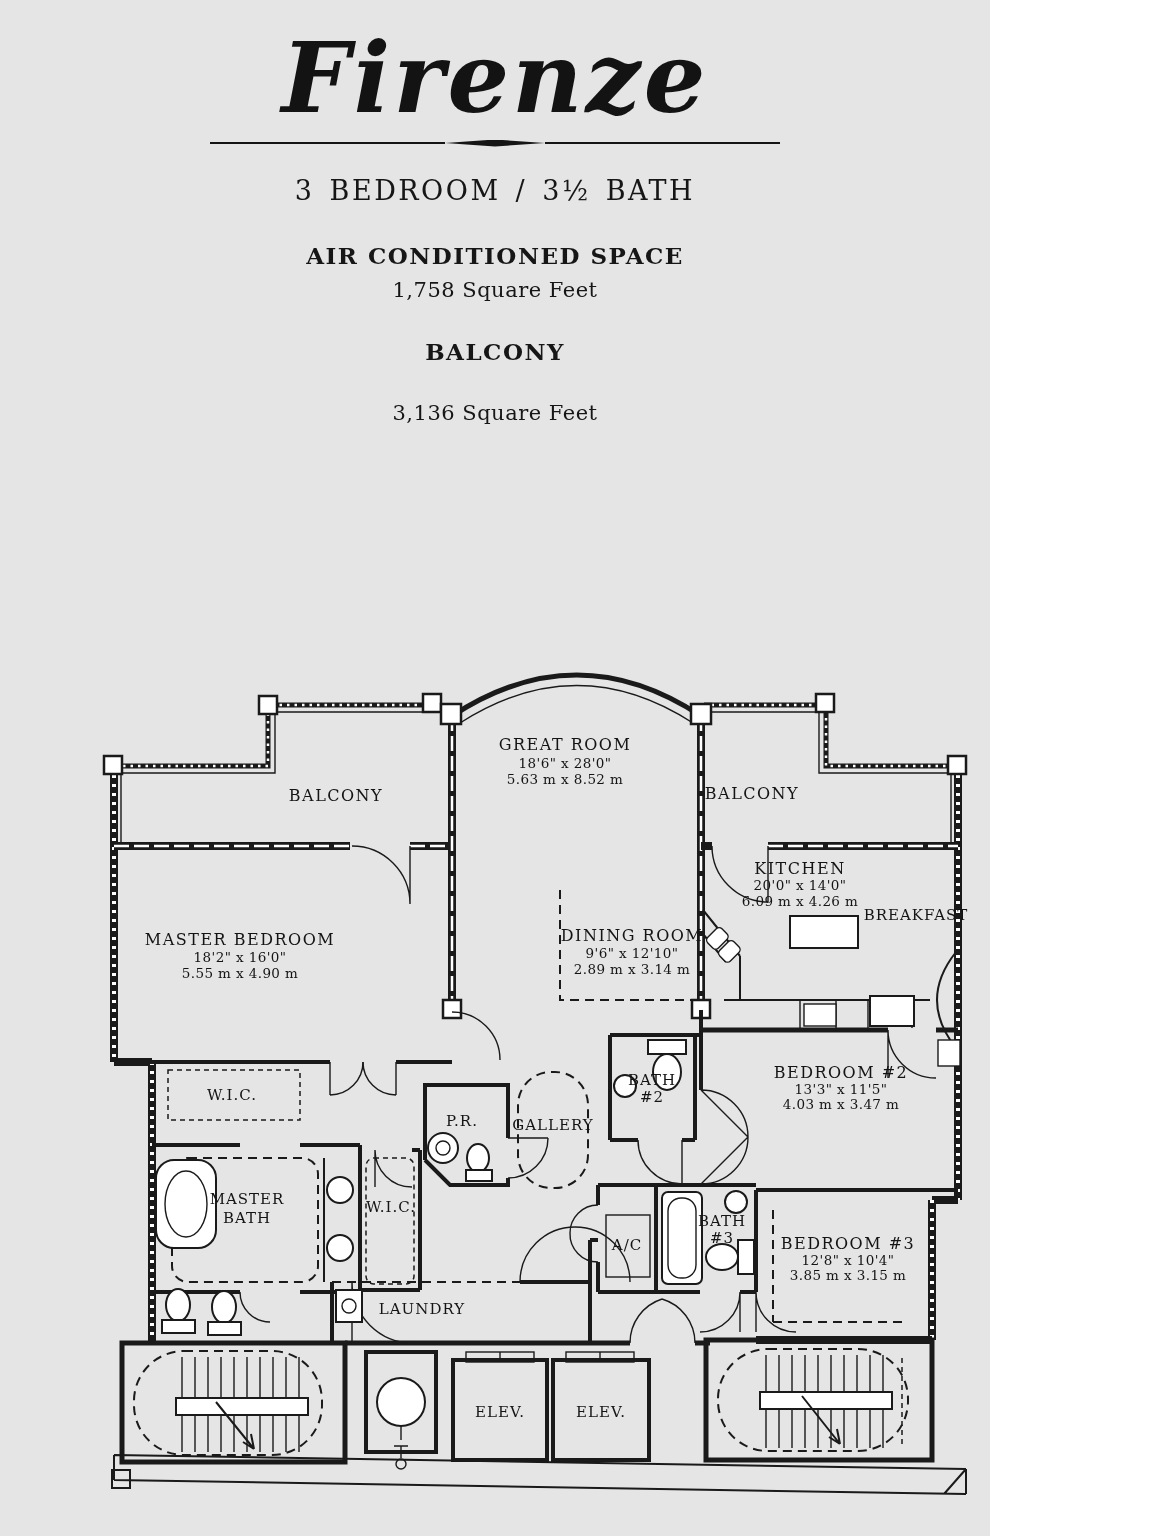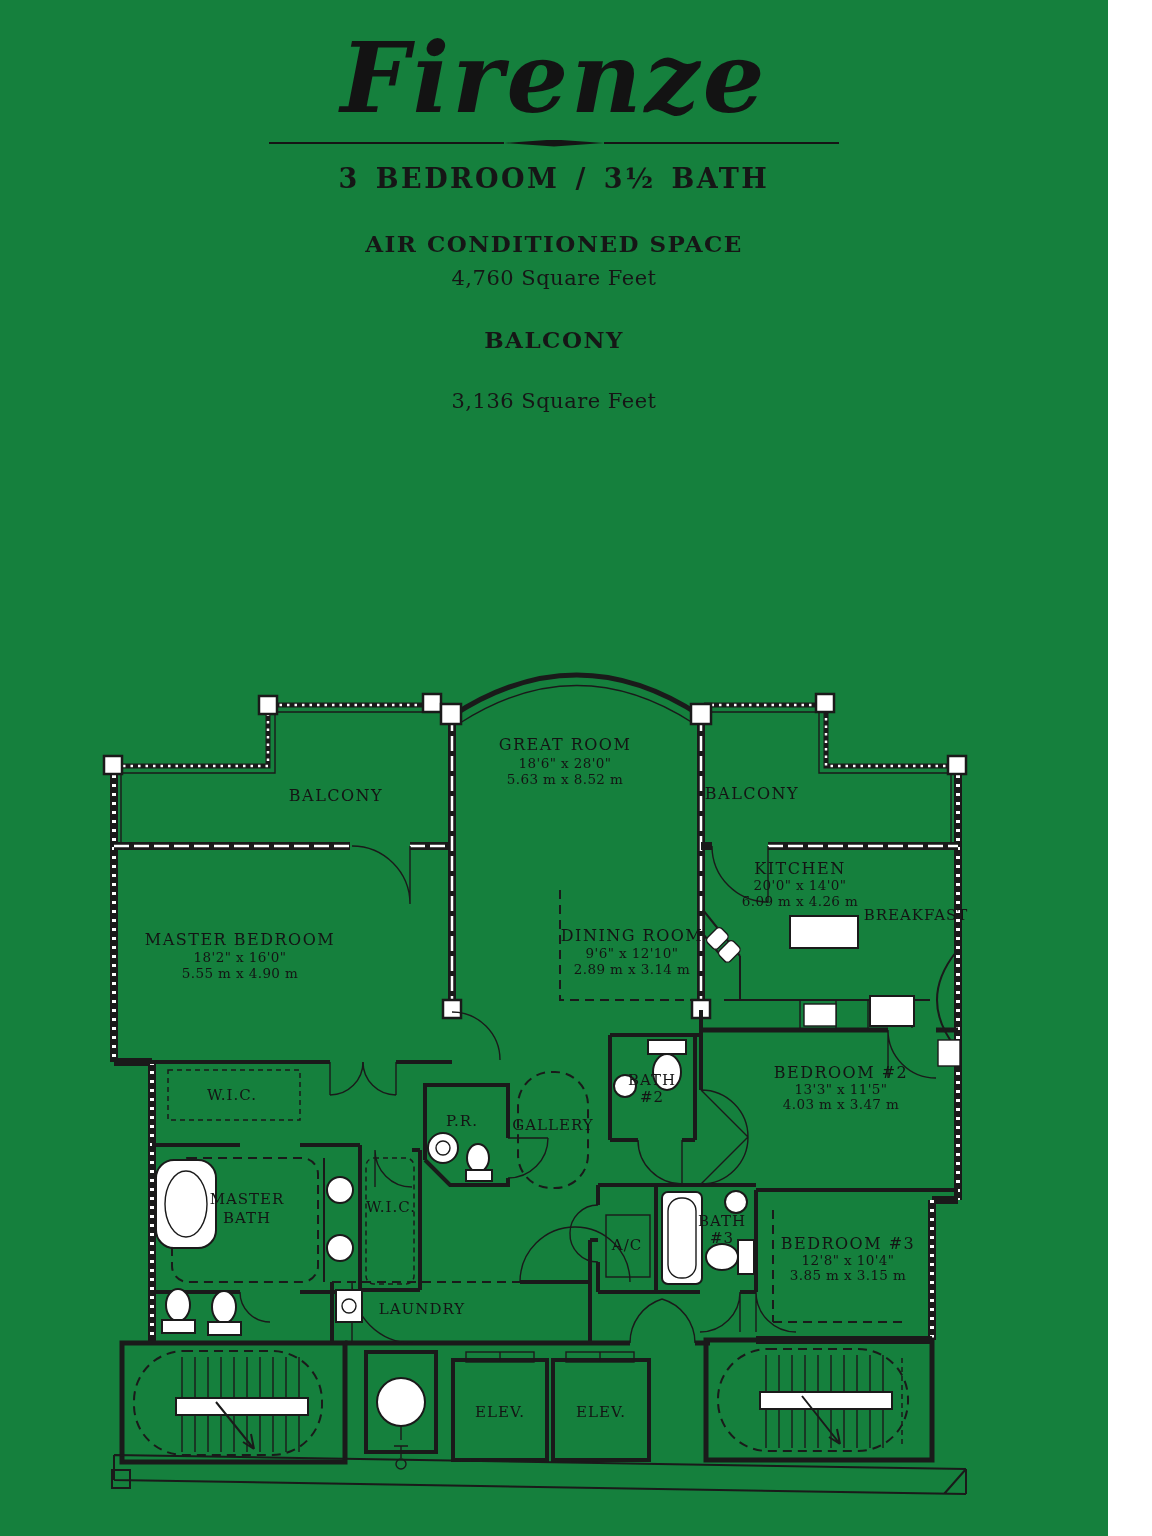--- a/index.html
+++ b/index.html
@@ -1,26 +1,26 @@
 <!DOCTYPE html>
 <html><head>
 <meta charset="utf-8">
 <title>Firenze</title>
 <style>
   html,body{margin:0;padding:0;background:#ffffff;}
-  .page{position:relative;width:1108px;height:1536px;background:#15803d;overflow:hidden;
+  .page{position:relative;width:990px;height:1536px;background:#e5e5e5;overflow:hidden;
         font-family:"DejaVu Serif",serif;color:#161616;}
   
   .header{position:absolute;top:0;left:0;width:100%;text-align:center;}
   .title{margin:30px 0 0;font-family:"DejaVu Serif",serif;font-style:italic;font-weight:700;
          font-size:97px;line-height:1;letter-spacing:3px;color:#131313;}
   .divider{width:570px;margin:12px auto 0;height:8px;display:flex;align-items:center;justify-content:center;}
   .divider::before,.divider::after{content:"";flex:1;height:2.5px;background:#151515;}
   .dmd{width:100px;height:7px;background:#151515;clip-path:polygon(0 50%,50% 0,100% 50%,50% 100%);}
-  .subtitle{margin-top:16px;font-size:27px;font-weight:700;letter-spacing:2.5px;word-spacing:4px;}
+  .subtitle{margin-top:28px;font-size:27px;font-weight:400;letter-spacing:2.5px;word-spacing:4px;}
   .stat{margin-top:36px;}
   .stat-label{font-size:23px;font-weight:700;letter-spacing:1.5px;margin-top:14px;}
   .stat-value{font-size:21px;margin-top:9px;letter-spacing:.5px;}
   
   .plan{position:absolute;left:0;top:630px;width:1152px;height:906px;}
   .w8{fill:none;stroke:#1a1a1a;stroke-width:8;}
   .w5{fill:none;stroke:#1a1a1a;stroke-width:5;}
   .w4{fill:none;stroke:#1a1a1a;stroke-width:4;}
   .w2{fill:none;stroke:#1a1a1a;stroke-width:2;}
   .w1{fill:none;stroke:#1a1a1a;stroke-width:1.4;}
@@ -44,21 +44,21 @@
 
   <div class="header">
     <h1 class="title">Firenze</h1>
     <div class="divider">
         <span class="dmd"></span>
       </div>
     <div class="subtitle">3 BEDROOM / 3½ BATH</div>
 
     <div class="stat">
       <div class="stat-label">AIR CONDITIONED SPACE</div>
-      <div class="stat-value">4,760 Square Feet</div>
+      <div class="stat-value">1,758 Square Feet</div>
     </div>
     <div class="stat">
       <div class="stat-label">BALCONY</div>
     </div>
     <div class="stat">
       <div class="stat-value">3,136 Square Feet</div>
     </div>
   </div>
 
   <svg class="plan" viewBox="0 630 1152 906" xmlns="http://www.w3.org/2000/svg">

